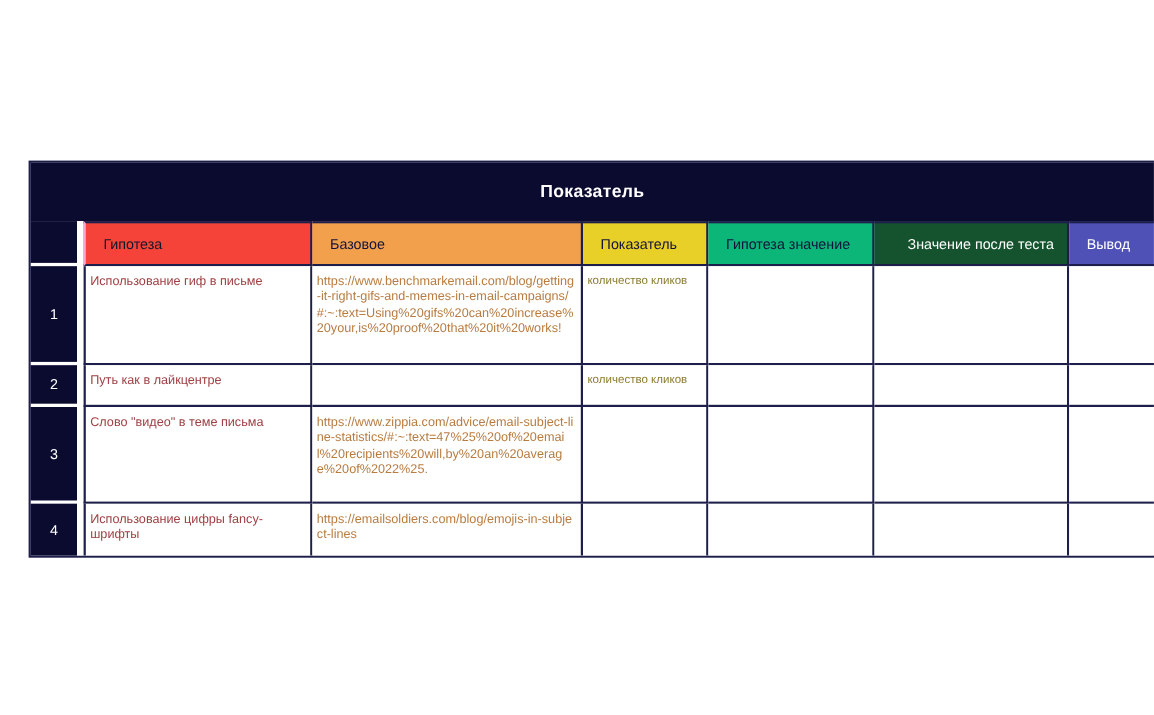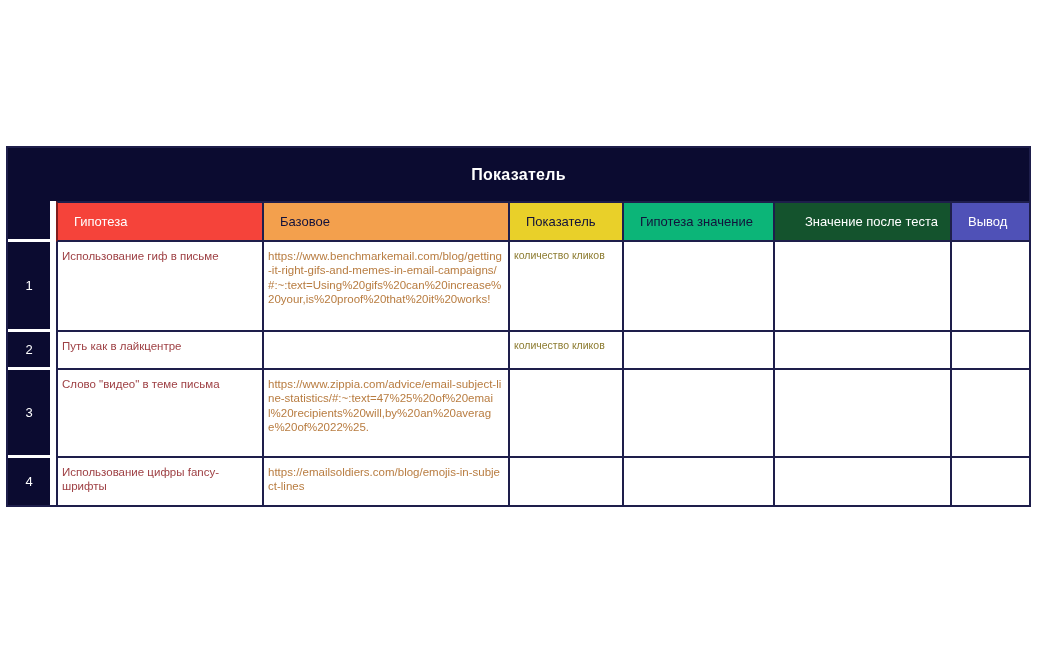--- a/index.html
+++ b/index.html
@@ -6,21 +6,21 @@
     margin: 0;
     padding: 0;
     width: 1049px;
     height: 650px;
     overflow: hidden;
     background: #ffffff;
     font-family: "Liberation Sans", "DejaVu Sans", sans-serif;
   }
   .stage {
     position: absolute;
-    left: 6px;
+    left: 26px;
     top: 146px;
     width: 1021px;
   }
   table.grid {
     border-collapse: separate;
     border-spacing: 0;
     table-layout: fixed;
     width: 1021px;
     box-sizing: border-box;
     border: 2px solid #1e1e4b;
@@ -47,21 +47,21 @@
     font-size: 13px;
     font-weight: normal;
     text-align: left;
     padding: 0 16px;
     vertical-align: middle;
     border-top: 2px solid #1e1e4b;
     border-right: 2px solid #1e1e4b;
     border-bottom: 2px solid #1e1e4b;
     white-space: nowrap;
   }
-  .c-hyp  { background: #f5433a; color: #ffffff; border-left: 2px solid #7f1d1d; }
+  .c-hyp  { background: #f5433a; color: #0f172a; border-left: 2px solid #f9a8d4; }
   .c-src  { background: #f3a04d; color: #12123b; }
   .c-met  { background: #e9d029; color: #12123b; }
   .c-base { background: #0cb578; color: #12123b; }
   .c-test { background: #14532d; color: #ffffff; padding-left: 30px; }
   .c-out  { background: #4f51b7; color: #ffffff; border-right: none; }
   
   .num {
     background: #0b0b30;
     color: #ffffff;
     text-align: center;

